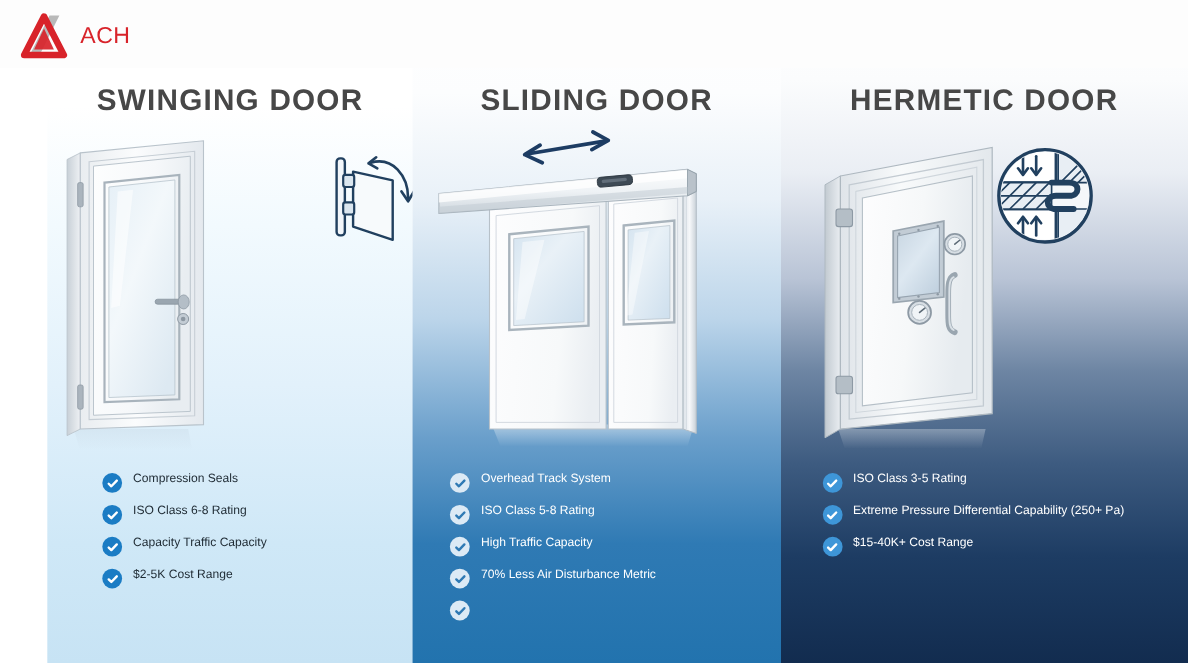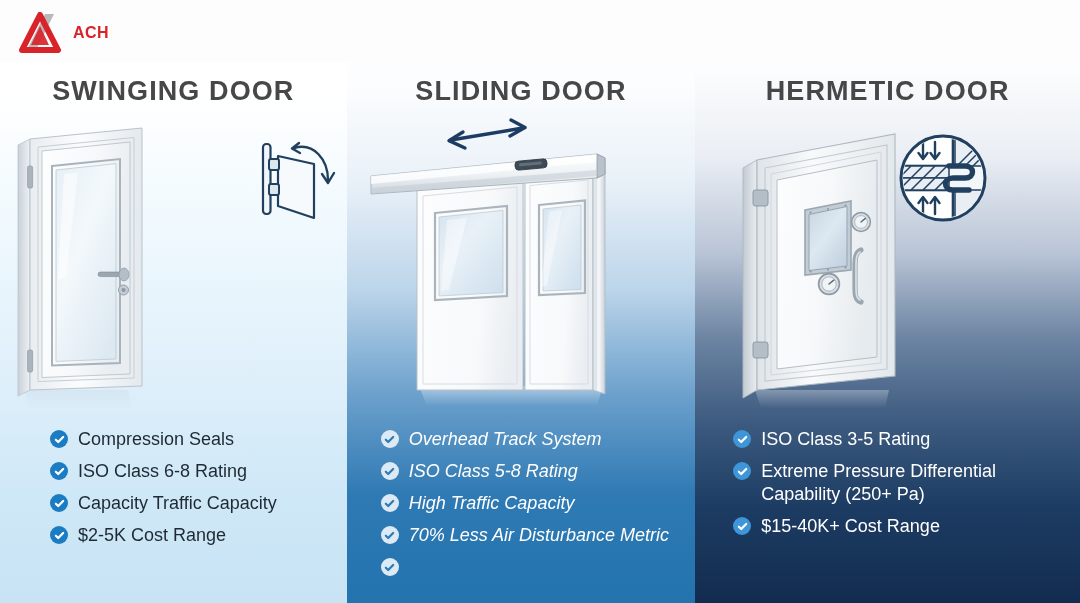--- a/index.html
+++ b/index.html
@@ -40,32 +40,33 @@
     align-items: center;
     gap: 9px;
     z-index: 7;
   }
   .logo-mark {
     width: 46px;
     height: 42px;
     position: relative;
   }
   .logo-text {
-    font-size: 16px;
-    font-weight: 700;
+    font-size: 21px;
+    font-weight: 400;
     letter-spacing: 0.4px;
     color: #d8232a;
   }
 
   
   .panels {
     position: absolute;
     inset: 0;
     display: flex;
     z-index: 1;
+    margin-left: 43px;
   }
   .panel {
     position: relative;
     height: 603px;
     overflow: hidden;
   }
   .panel-1 {
     width: 360px;
     background: linear-gradient(to bottom, #ffffff 0%, #ffffff 16%, #f2fafe 34%, #e2f1fb 58%, #cfe8f7 82%, #c7e3f4 100%);
   }
@@ -122,26 +123,26 @@
   .panel-2 .features { left: 34px; width: 320px; }
   .panel-3 .features { left: 38px; width: 312px; }
 
   .feature {
     display: flex;
     align-items: flex-start;
     gap: 10px;
     margin-bottom: 9px;
   }
   .feature-label {
-    font-size: 18px;
+    font-size: 11px;
     line-height: 1.28;
     font-weight: 400;
   }
   .panel-1 .feature-label { color: #1e2a33; }
-  .panel-2 .feature-label { color: #ffffff; font-style: italic; }
+  .panel-2 .feature-label { color: #ffffff; }
   .panel-3 .feature-label { color: #ffffff; }
 
   .check {
     flex: 0 0 auto;
     width: 18px;
     height: 18px;
     border-radius: 50%;
     margin-top: 2px;
     display: flex;
     align-items: center;

